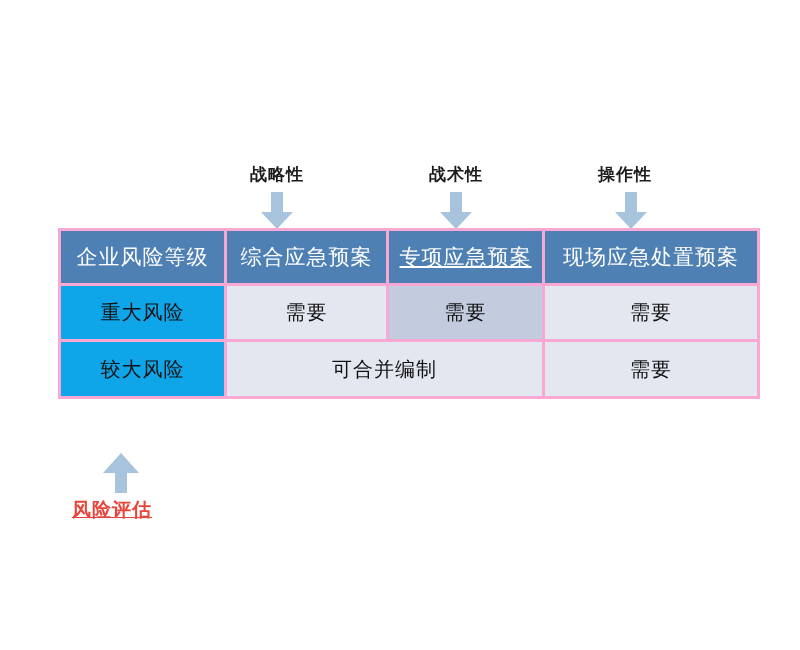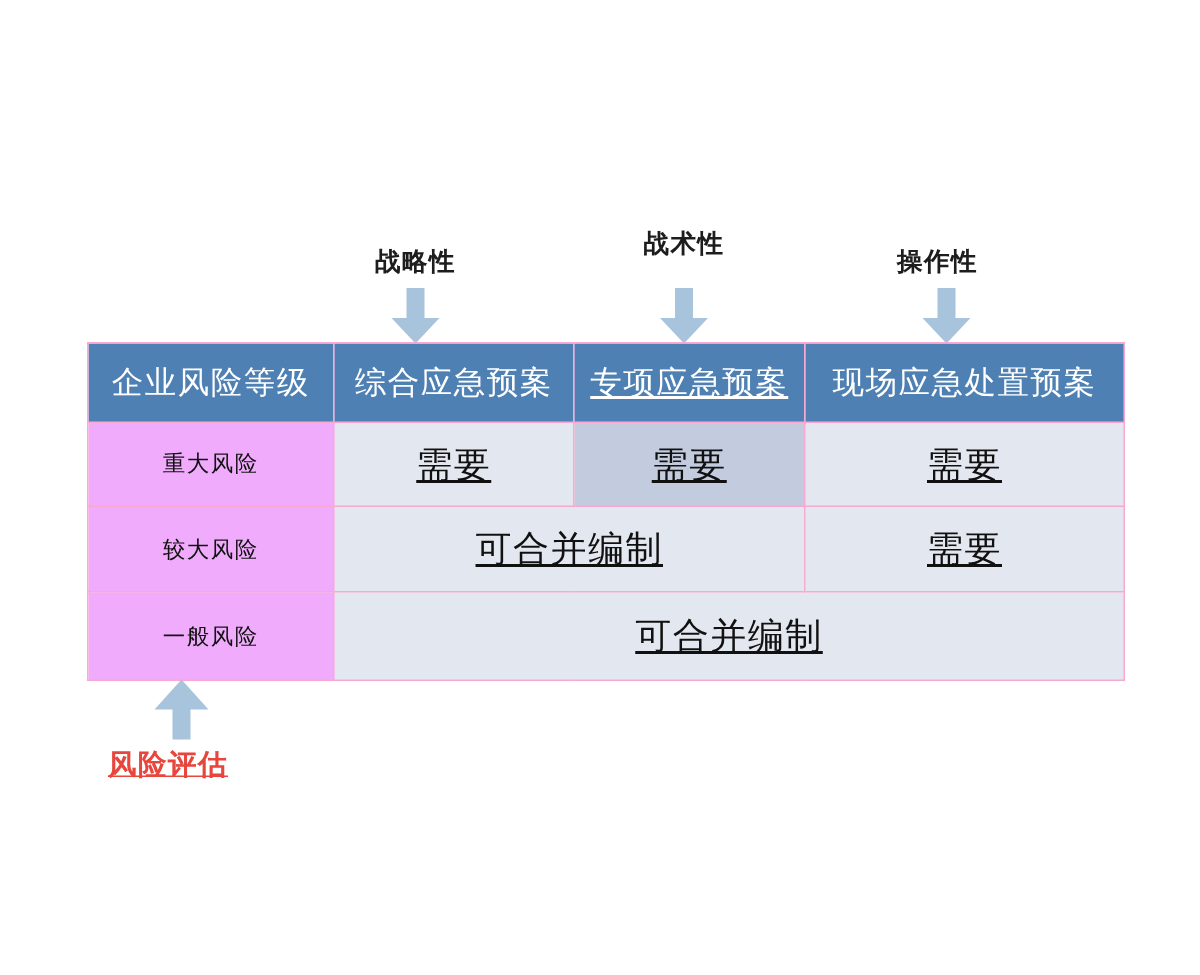--- a/index.html
+++ b/index.html
@@ -61,61 +61,60 @@
     top: 228px;
     width: 687px;
     border-collapse: collapse;
     table-layout: fixed;
   }
   #risk-table td, #risk-table th {
     padding: 0;
     margin: 0;
     text-align: center;
     vertical-align: middle;
-    border: 1px solid #f9a8d4;
+    border: 3px solid #f9a8d4;
     font-weight: normal;
   }
   .hdr {
     background: #4E80B4;
     color: #ffffff;
     height: 52px;
     font-size: 21px;
     letter-spacing: 1px;
   }
   .rowlabel {
-    background: #f0abfc;
+    background: #0ea5e9;
     color: #111111;
-    font-size: 15px;
+    font-size: 20px;
     letter-spacing: 1px;
   }
   .cell {
     background: #E3E8F0;
     color: #111111;
-    font-size: 24px;
+    font-size: 20px;
     letter-spacing: 1px;
-    text-decoration: underline;
   }
   .cell-accent {
     background: #C3CCDE;
   }
   .r1 { height: 56px; }
   .r2 { height: 57px; }
   .r3 { height: 59px; }
 </style>
 </head>
 <body>
 
 <div id="canvas">
 
   <div class="top-label" style="left:232px; top:163px; width:90px;">战略性</div>
   <svg class="arrow-down" style="left:260px; top:192px;" viewBox="0 0 34 38">
     <polygon points="11,0 23,0 23,20 33,20 17,37 1,20 11,20" fill="#A8C4DC"></polygon>
   </svg>
 
-  <div class="top-label" style="left:411px; top:151px; width:90px;text-align:center;">战术性</div>
+  <div class="top-label" style="left:411px; top:163px; width:90px;text-align:center;">战术性</div>
   <svg class="arrow-down" style="left:439px; top:192px;" viewBox="0 0 34 38">
     <polygon points="11,0 23,0 23,20 33,20 17,37 1,20 11,20" fill="#A8C4DC"></polygon>
   </svg>
 
   <div class="top-label" style="left:580px; top:163px; width:90px;">操作性</div>
   <svg class="arrow-down" style="left:614px; top:192px;" viewBox="0 0 34 38">
     <polygon points="11,0 23,0 23,20 33,20 17,37 1,20 11,20" fill="#A8C4DC"></polygon>
   </svg>
 
   <table id="risk-table">
@@ -135,24 +134,20 @@
         <td class="cell cell-accent">需要</td>
         <td class="cell">需要</td>
       </tr>
 
       <tr class="r2">
         <td class="rowlabel">较大风险</td>
         <td class="cell" colspan="2">可合并编制</td>
         <td class="cell">需要</td>
       </tr>
 
-      <tr class="r3">
-        <td class="rowlabel">一般风险</td>
-        <td class="cell" colspan="3">可合并编制</td>
-      </tr>
     </tbody>
   </table>
 
   <svg class="arrow-up" style="left:102px; top:452px;" viewBox="0 0 38 42">
     <polygon points="19,1 37,21 25,21 25,41 13,41 13,21 1,21" fill="#A8C4DC"></polygon>
   </svg>
   <div class="red-label" style="left:72px; top:497px; color:#E8453C;text-decoration:underline;">风险评估</div>
 
 </div>
 

